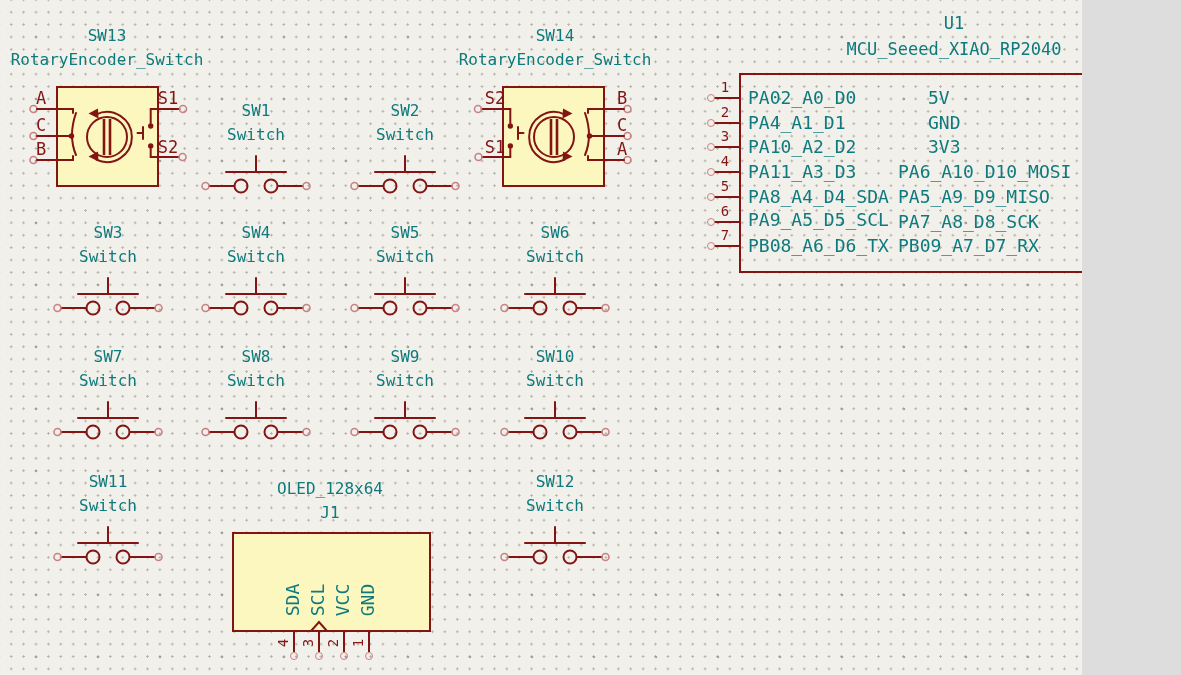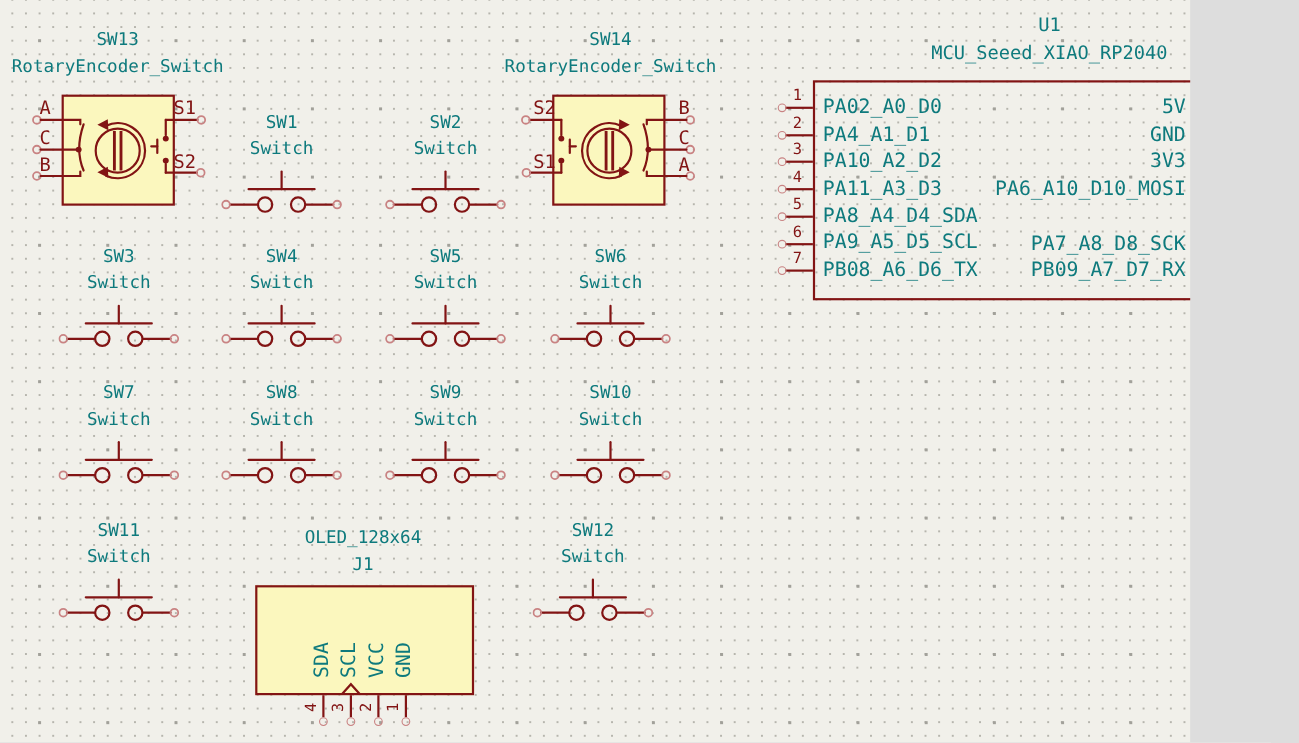--- a/index.html
+++ b/index.html
@@ -38,21 +38,21 @@
   .j1-body { background:var(--yellow); }
   
   .hline { position:absolute; height:2px; background:var(--maroon); }
   .vline { position:absolute; width:2px; background:var(--maroon); }
   .pin-ring { position:absolute; width:8px; height:8px; border:1.6px solid var(--pinfaint);
     border-radius:50%; box-sizing:border-box; }
   .pnum { position:absolute; color:var(--maroon); font-size:14px; line-height:16px;
     text-align:center; white-space:nowrap; }
   .pname { position:absolute; color:var(--teal); font-size:18px; line-height:22px;
     white-space:nowrap; }
-  .pname-r { text-align:right; }
+  .pname-r { text-align:left; }
   .rot { transform:rotate(-90deg); text-align:center; }
 </style>
 </head>
 <body>
 
 <div id="canvas">
 
   <div class="comp-title" style="left:7px;top:24px;width:200px">
     <span class="line">SW13</span>
     <span class="line">RotaryEncoder_Switch</span>
@@ -258,21 +258,21 @@
       <line class="st" x1="55" y1="3" x2="55" y2="19"></line>
         <line class="st" x1="25" y1="19" x2="85" y2="19"></line>
       <circle class="st" cx="40" cy="33" r="6.5"></circle>
         <circle class="st" cx="70" cy="33" r="6.5"></circle>
       <line class="st" x1="8" y1="33" x2="33" y2="33"></line>
         <line class="st" x1="77" y1="33" x2="102" y2="33"></line>
       <circle class="pin-end" cx="4.5" cy="33" r="3.5"></circle>
         <circle class="pin-end" cx="105.5" cy="33" r="3.5"></circle>
     </svg>
   </div>
-  <div class="sw" style="left:484px;top:470px">
+  <div class="sw" style="left:500px;top:470px">
     <div>SW12</div>
     <div>Switch</div>
     <svg width="110" height="46" viewBox="0 0 110 46">
       <line class="st" x1="55" y1="3" x2="55" y2="19"></line>
         <line class="st" x1="25" y1="19" x2="85" y2="19"></line>
       <circle class="st" cx="40" cy="33" r="6.5"></circle>
         <circle class="st" cx="70" cy="33" r="6.5"></circle>
       <line class="st" x1="8" y1="33" x2="33" y2="33"></line>
         <line class="st" x1="77" y1="33" x2="102" y2="33"></line>
       <circle class="pin-end" cx="4.5" cy="33" r="3.5"></circle>
@@ -337,20 +337,21 @@
   <div class="pname pname-r" style="left:928px;top:136px;width:150px">3V3</div>
 
   <div class="hline" style="left:1089px;top:171px;width:25px"></div>
   <div class="pin-ring" style="left:1110px;top:168px"></div>
   <div class="pnum" style="left:1090px;top:153px;width:26px">11</div>
   <div class="pname pname-r" style="left:898px;top:161px;width:180px">PA6_A10_D10_MOSI</div>
 
   <div class="hline" style="left:1089px;top:196px;width:25px"></div>
   <div class="pin-ring" style="left:1110px;top:193px"></div>
   <div class="pnum" style="left:1090px;top:178px;width:26px">10</div>
+  <div class="pname pname-r" style="left:898px;top:186px;width:180px">PA5_A9_D9_MISO</div>
 
   <div class="hline" style="left:1089px;top:221px;width:25px"></div>
   <div class="pin-ring" style="left:1110px;top:218px"></div>
   <div class="pnum" style="left:1090px;top:203px;width:26px">9</div>
   <div class="pname pname-r" style="left:898px;top:211px;width:180px">PA7_A8_D8_SCK</div>
 
   <div class="hline" style="left:1089px;top:245px;width:25px"></div>
   <div class="pin-ring" style="left:1110px;top:242px"></div>
   <div class="pnum" style="left:1090px;top:227px;width:26px">8</div>
   <div class="pname pname-r" style="left:898px;top:235px;width:180px">PB09_A7_D7_RX</div>

